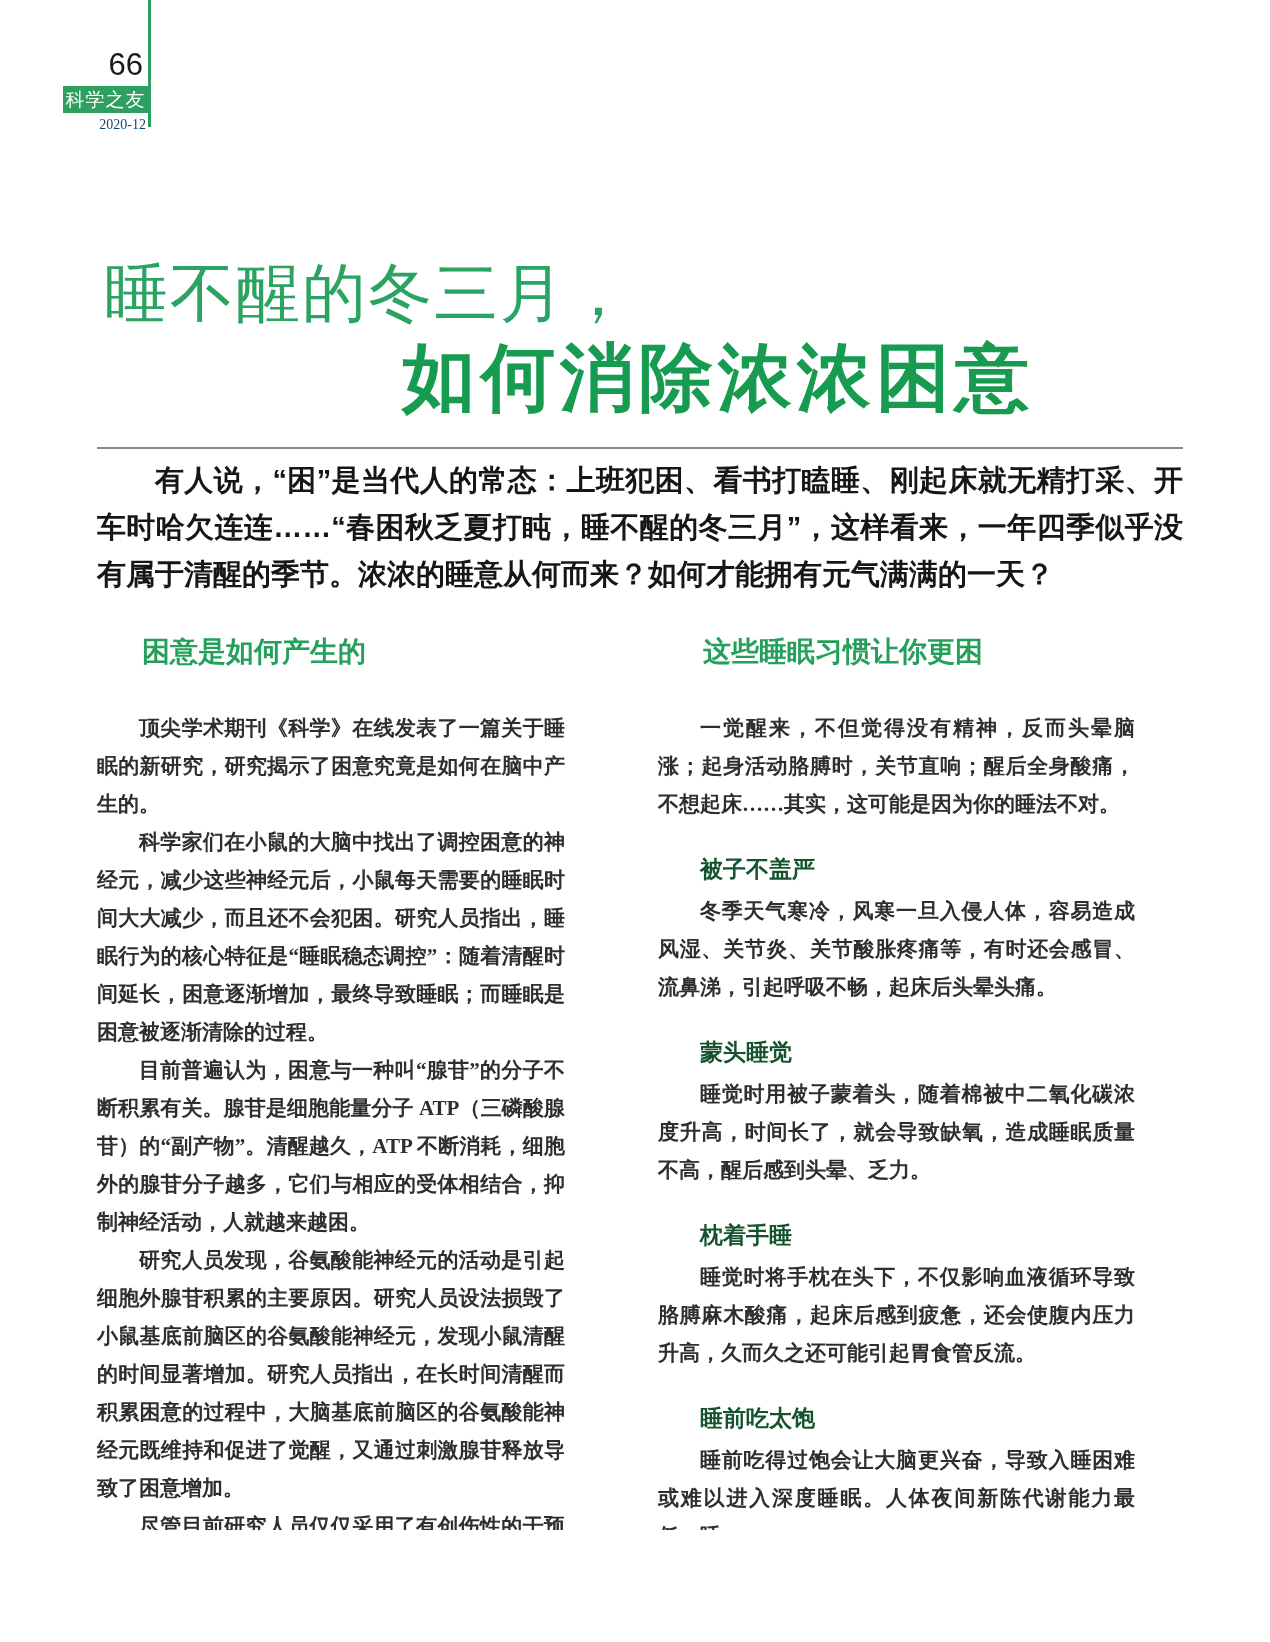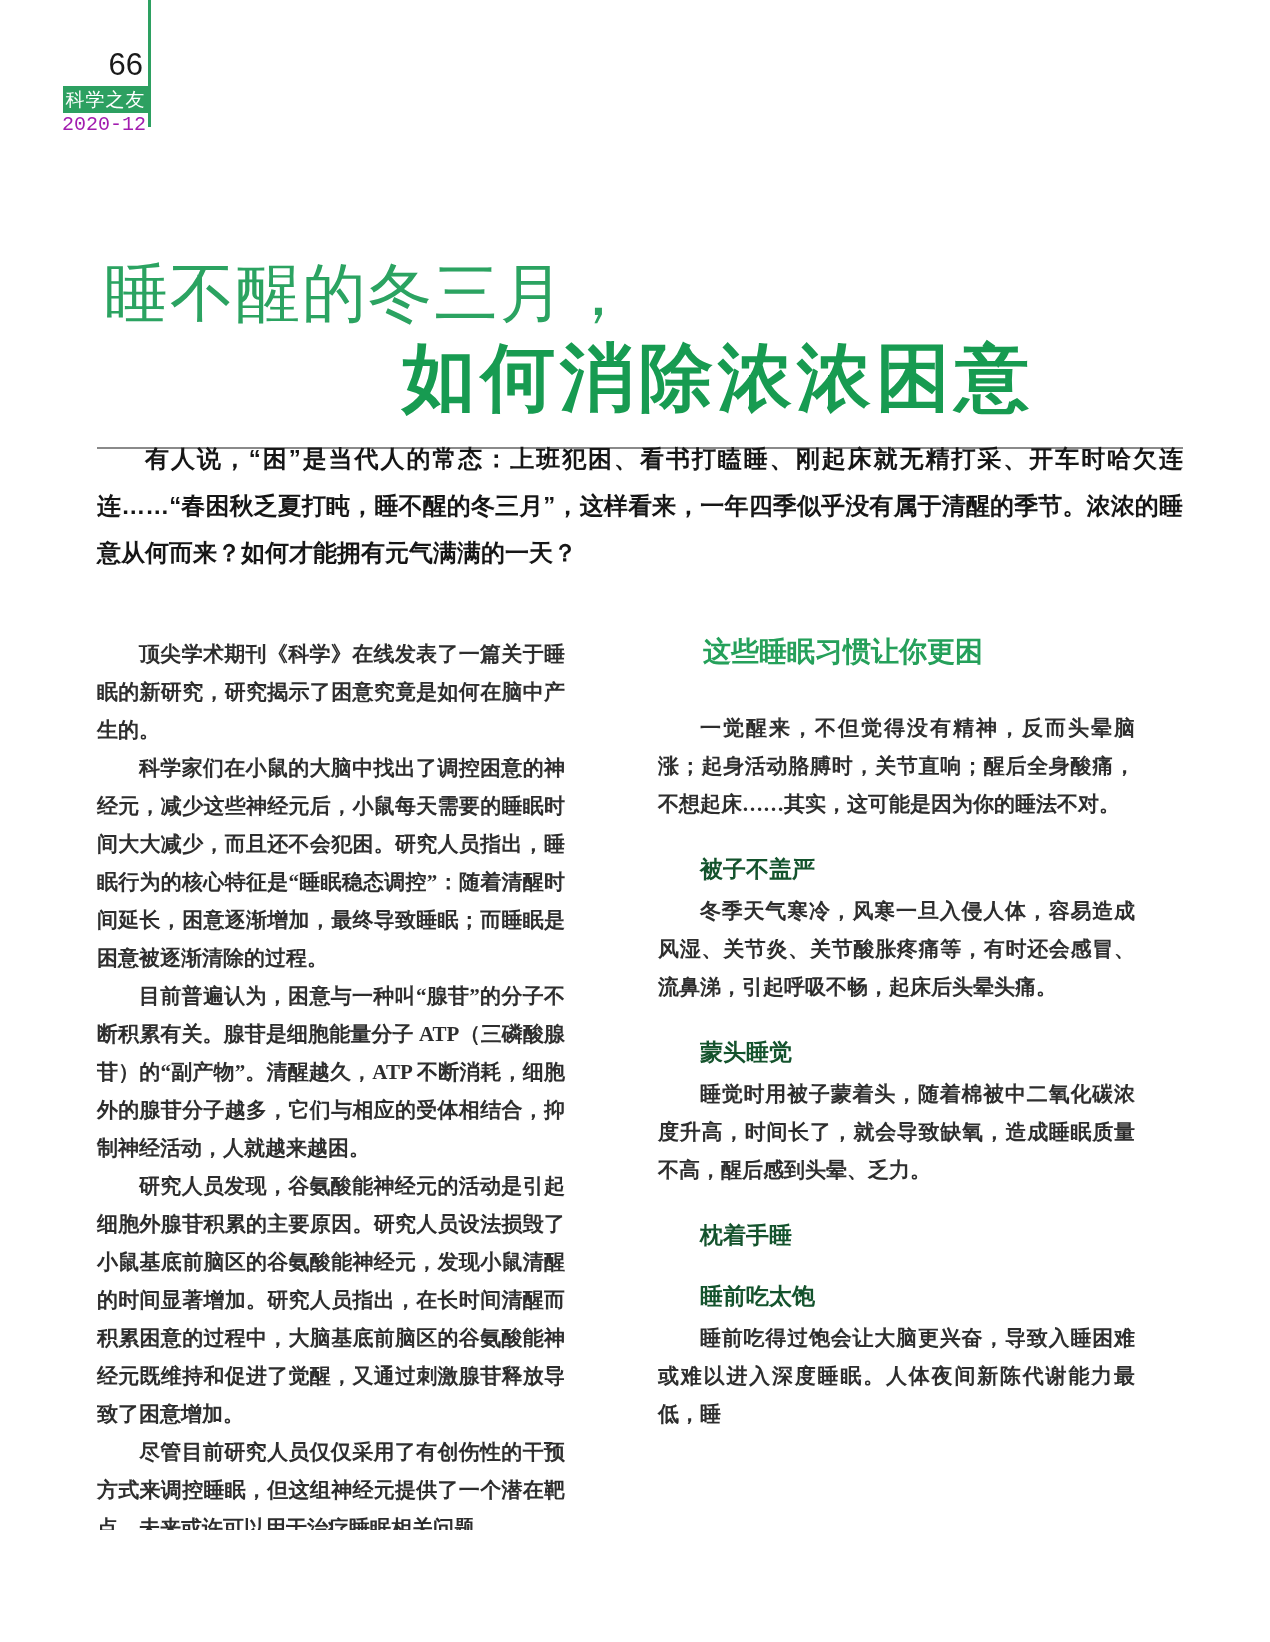--- a/index.html
+++ b/index.html
@@ -17,42 +17,42 @@
     font-size:31px;line-height:34px;color:#1a1a1a;
   }
   .folio-badge{
     position:absolute;left:63px;top:86px;width:85px;height:27px;
     background:#2da061;color:#ffffff;text-align:center;
     font-family:"Liberation Sans","DejaVu Sans",sans-serif;
     font-size:19px;line-height:27px;letter-spacing:1px;
   }
   .folio-issue{
     position:absolute;left:0;top:112px;width:146px;text-align:right;
-    font-family:Liberation Mono, monospace;
-    font-size:20px;line-height:26px;color:#a21caf;
+    font-family:Liberation Serif, serif;
+    font-size:14px;line-height:26px;color:#0c4a6e;
   }
   
   .title-line1{
     position:absolute;left:104px;top:252px;
     font-family:"Liberation Sans","DejaVu Sans",sans-serif;
     font-weight:300;font-size:64px;line-height:82px;letter-spacing:2px;
     color:#2ba361;white-space:nowrap;
   }
   .title-line2{
     position:absolute;left:402px;top:338px;
     font-family:"Liberation Sans","DejaVu Sans",sans-serif;
     font-weight:800;font-size:74px;line-height:80px;letter-spacing:5px;
     color:#179b51;white-space:nowrap;
   }
   
   .rule{position:absolute;left:97px;top:447px;width:1086px;height:2px;background:#8a8a8a;}
   .lede{
-    position:absolute;left:97px;top:435px;width:1086px;margin:0;
+    position:absolute;left:97px;top:457px;width:1086px;margin:0;
     font-family:"Liberation Sans","DejaVu Sans",sans-serif;
-    font-weight:bold;font-size:24px;line-height:47px;color:#161616;
+    font-weight:bold;font-size:29px;line-height:47px;color:#161616;
     text-align:justify;text-indent:2em;
   }
   
   .col{position:absolute;top:635px;}
   .col-left{left:97px;width:468px;}
   .col-right{left:658px;width:477px;}
   .col h2{
     margin:0 0 40px 0;padding-left:45px;
     font-family:"Liberation Sans","DejaVu Sans",sans-serif;
     font-weight:600;font-size:28px;line-height:34px;color:#25a05a;
@@ -77,20 +77,21 @@
   <div class="folio-issue">2020-12</div>
   <div class="folio-vline"></div>
 
   <div class="title-line1">睡不醒的冬三月，</div>
   <div class="title-line2">如何消除浓浓困意</div>
 
   <div class="rule"></div>
   <p class="lede">有人说，“困”是当代人的常态：上班犯困、看书打瞌睡、刚起床就无精打采、开车时哈欠连连……“春困秋乏夏打盹，睡不醒的冬三月”，这样看来，一年四季似乎没有属于清醒的季节。浓浓的睡意从何而来？如何才能拥有元气满满的一天？</p>
 
   <section class="col col-left">
+    <h2>困意是如何产生的</h2>
     <p>顶尖学术期刊《科学》在线发表了一篇关于睡眠的新研究，研究揭示了困意究竟是如何在脑中产生的。</p>
     <p>科学家们在小鼠的大脑中找出了调控困意的神经元，减少这些神经元后，小鼠每天需要的睡眠时间大大减少，而且还不会犯困。研究人员指出，睡眠行为的核心特征是“睡眠稳态调控”：随着清醒时间延长，困意逐渐增加，最终导致睡眠；而睡眠是困意被逐渐清除的过程。</p>
     <p>目前普遍认为，困意与一种叫“腺苷”的分子不断积累有关。腺苷是细胞能量分子 ATP（三磷酸腺苷）的“副产物”。清醒越久，ATP 不断消耗，细胞外的腺苷分子越多，它们与相应的受体相结合，抑制神经活动，人就越来越困。</p>
     <p>研究人员发现，谷氨酸能神经元的活动是引起细胞外腺苷积累的主要原因。研究人员设法损毁了小鼠基底前脑区的谷氨酸能神经元，发现小鼠清醒的时间显著增加。研究人员指出，在长时间清醒而积累困意的过程中，大脑基底前脑区的谷氨酸能神经元既维持和促进了觉醒，又通过刺激腺苷释放导致了困意增加。</p>
     <p>尽管目前研究人员仅仅采用了有创伤性的干预方式来调控睡眠，但这组神经元提供了一个潜在靶点，未来或许可以用于治疗睡眠相关问题。</p>
   </section>
 
   <section class="col col-right">
     <h2>这些睡眠习惯让你更困</h2>
     <p>一觉醒来，不但觉得没有精神，反而头晕脑涨；起身活动胳膊时，关节直响；醒后全身酸痛，不想起床……其实，这可能是因为你的睡法不对。</p>
@@ -100,20 +101,21 @@
       <p>冬季天气寒冷，风寒一旦入侵人体，容易造成风湿、关节炎、关节酸胀疼痛等，有时还会感冒、流鼻涕，引起呼吸不畅，起床后头晕头痛。</p>
     </div>
 
     <div>
       <h3>蒙头睡觉</h3>
       <p>睡觉时用被子蒙着头，随着棉被中二氧化碳浓度升高，时间长了，就会导致缺氧，造成睡眠质量不高，醒后感到头晕、乏力。</p>
     </div>
 
     <div>
       <h3>枕着手睡</h3>
+      <p>睡觉时将手枕在头下，不仅影响血液循环导致胳膊麻木酸痛，起床后感到疲惫，还会使腹内压力升高，久而久之还可能引起胃食管反流。</p>
     </div>
 
     <div>
       <h3>睡前吃太饱</h3>
       <p>睡前吃得过饱会让大脑更兴奋，导致入睡困难或难以进入深度睡眠。人体夜间新陈代谢能力最低，睡</p>
     </div>
   </section>
 
 </div>
 

